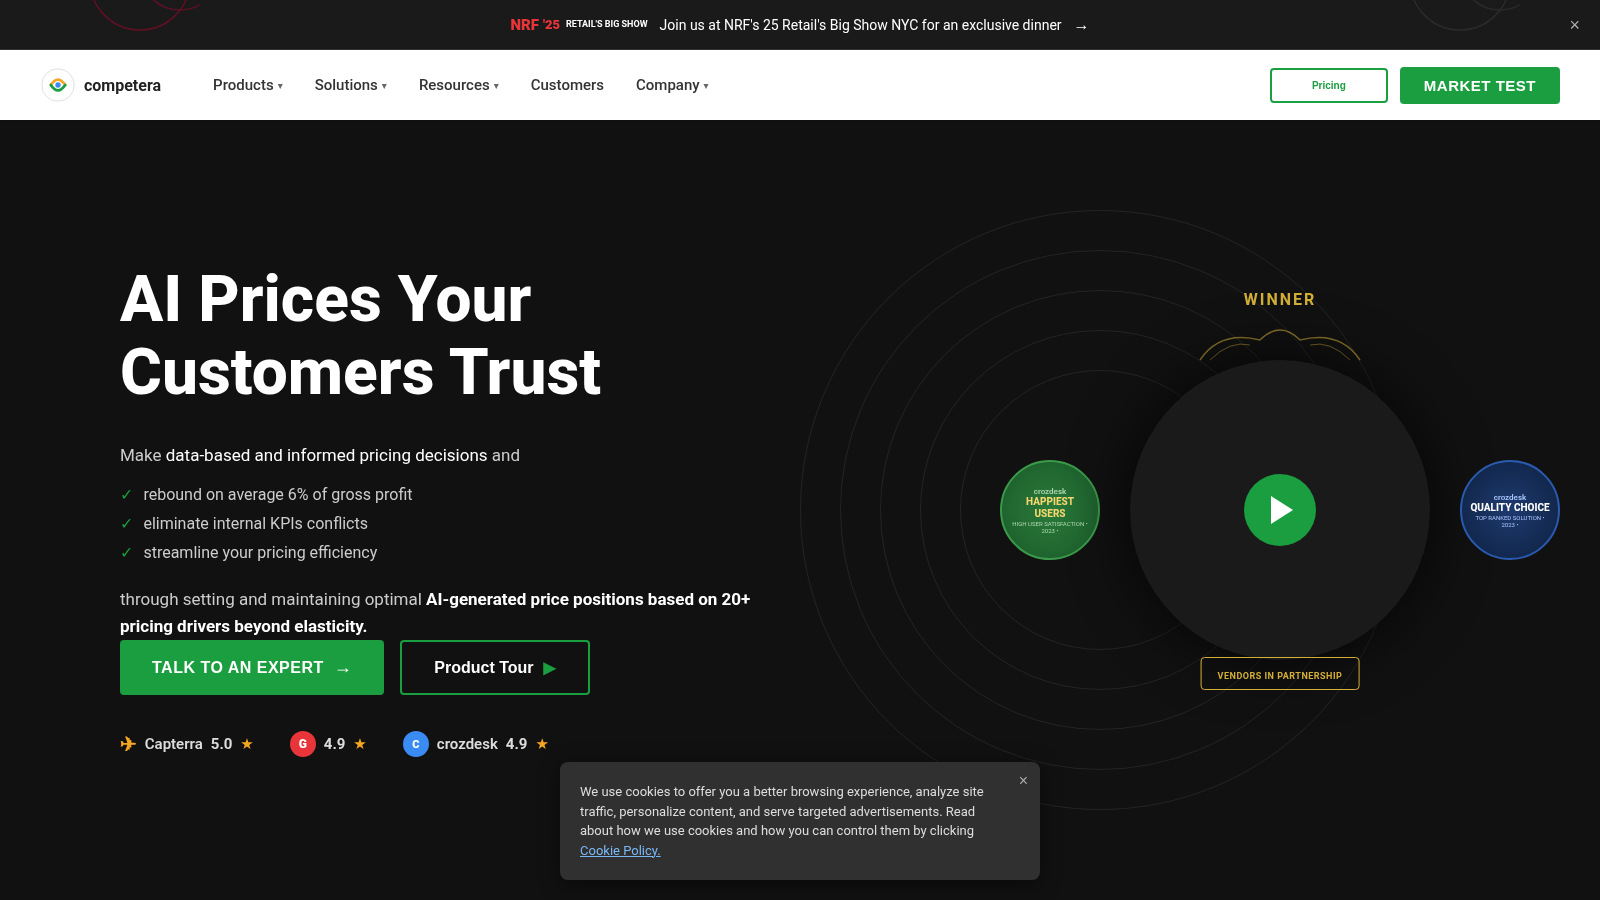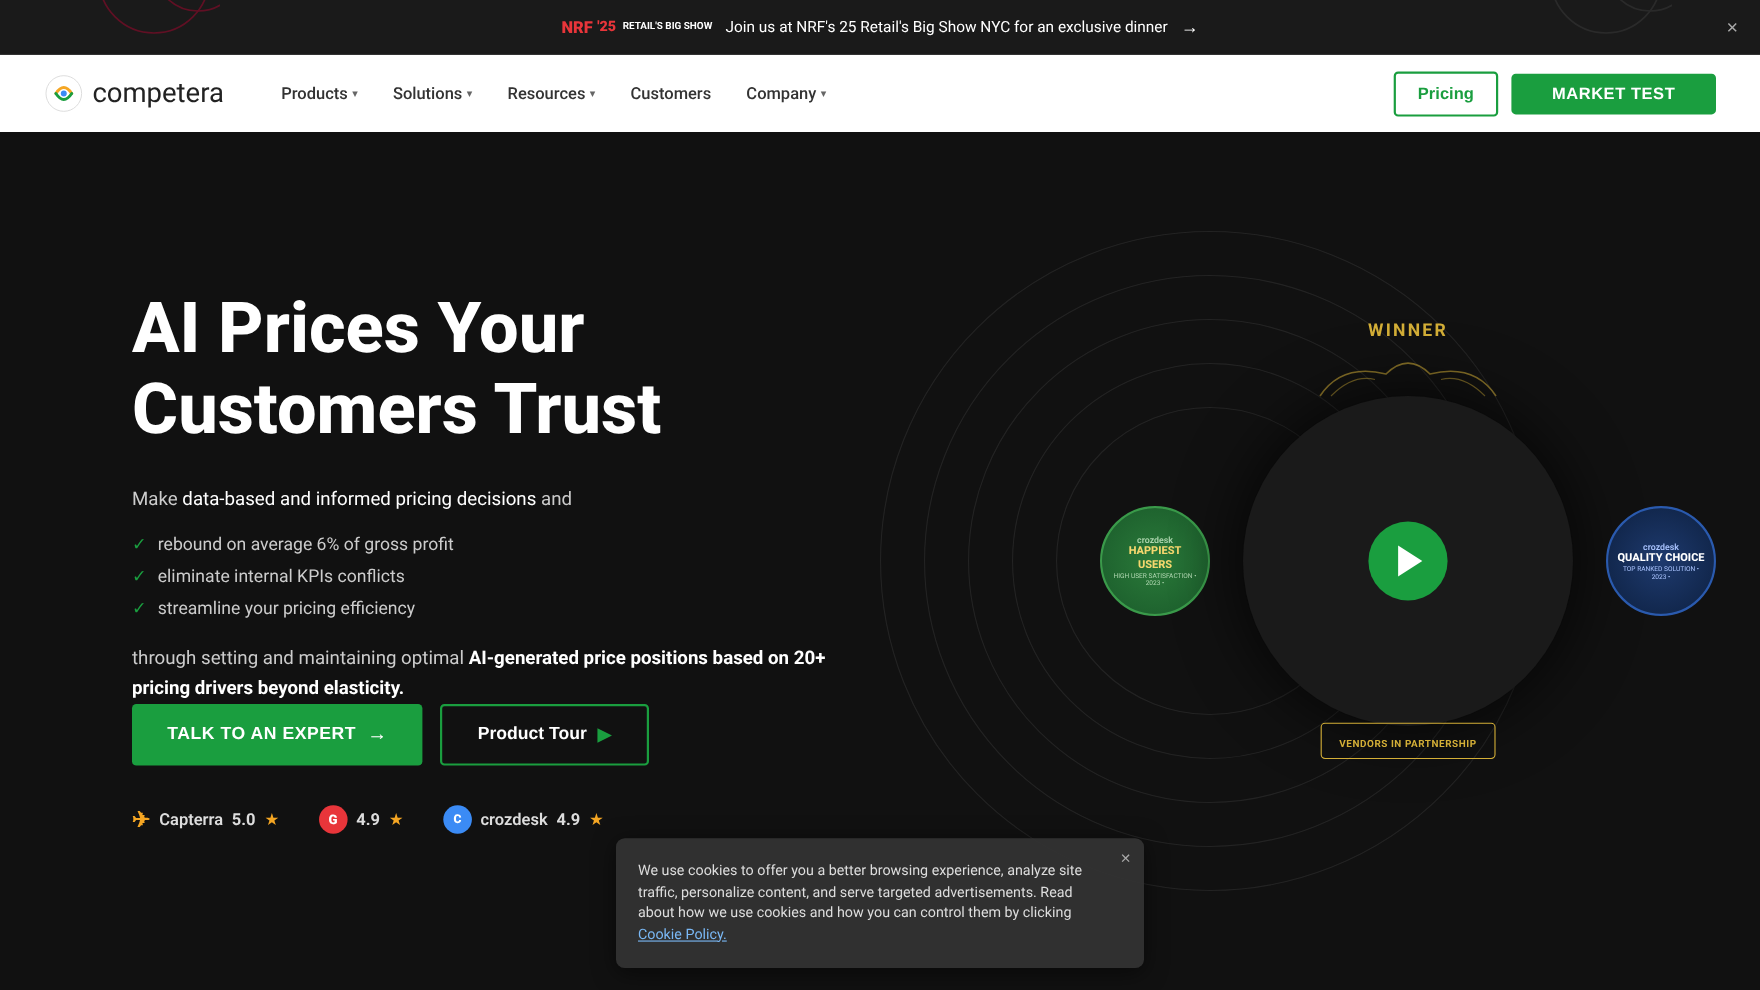--- a/index.html
+++ b/index.html
@@ -61,22 +61,22 @@
       align-items: center;
       gap: 8px;
       text-decoration: none;
       flex-shrink: 0;
     }
     .logo-icon {
       width: 36px;
       height: 36px;
     }
     .logo-text {
-      font-size: 25px;
-      font-weight: 400;
+      font-size: 16px;
+      font-weight: 700;
       color: #222;
       text-align: center;
     }
     .nav-links {
       display: flex;
       align-items: center;
       gap: 8px;
       flex: 1;
     }
     .nav-item {
@@ -86,32 +86,32 @@
       padding: 6px 12px;
       font-size: 15px;
       color: #333;
       cursor: pointer;
       border-radius: 4px;
       font-weight: 500;
     }
     .nav-chevron { font-size: 10px; color: #666; }
     .nav-actions { display: flex; align-items: center; gap: 12px; margin-left: auto; }
     .btn-pricing {
-      padding: 10px 20px;
+      padding: 10px 40px;
       border: 2px solid #1a9e3f;
       background: transparent;
       color: #1a9e3f;
-      font-size: 15px;
+      font-size: 10px;
       font-weight: 600;
       border-radius: 4px;
       cursor: pointer;
       text-align: right;
     }
     .btn-market-test {
-      padding: 10px 37px;
+      padding: 10px 24px;
       background: #1a9e3f;
       color: #fff;
       font-size: 15px;
       font-weight: 700;
       border: none;
       border-radius: 4px;
       cursor: pointer;
       letter-spacing: 0.5px;
     }
 

